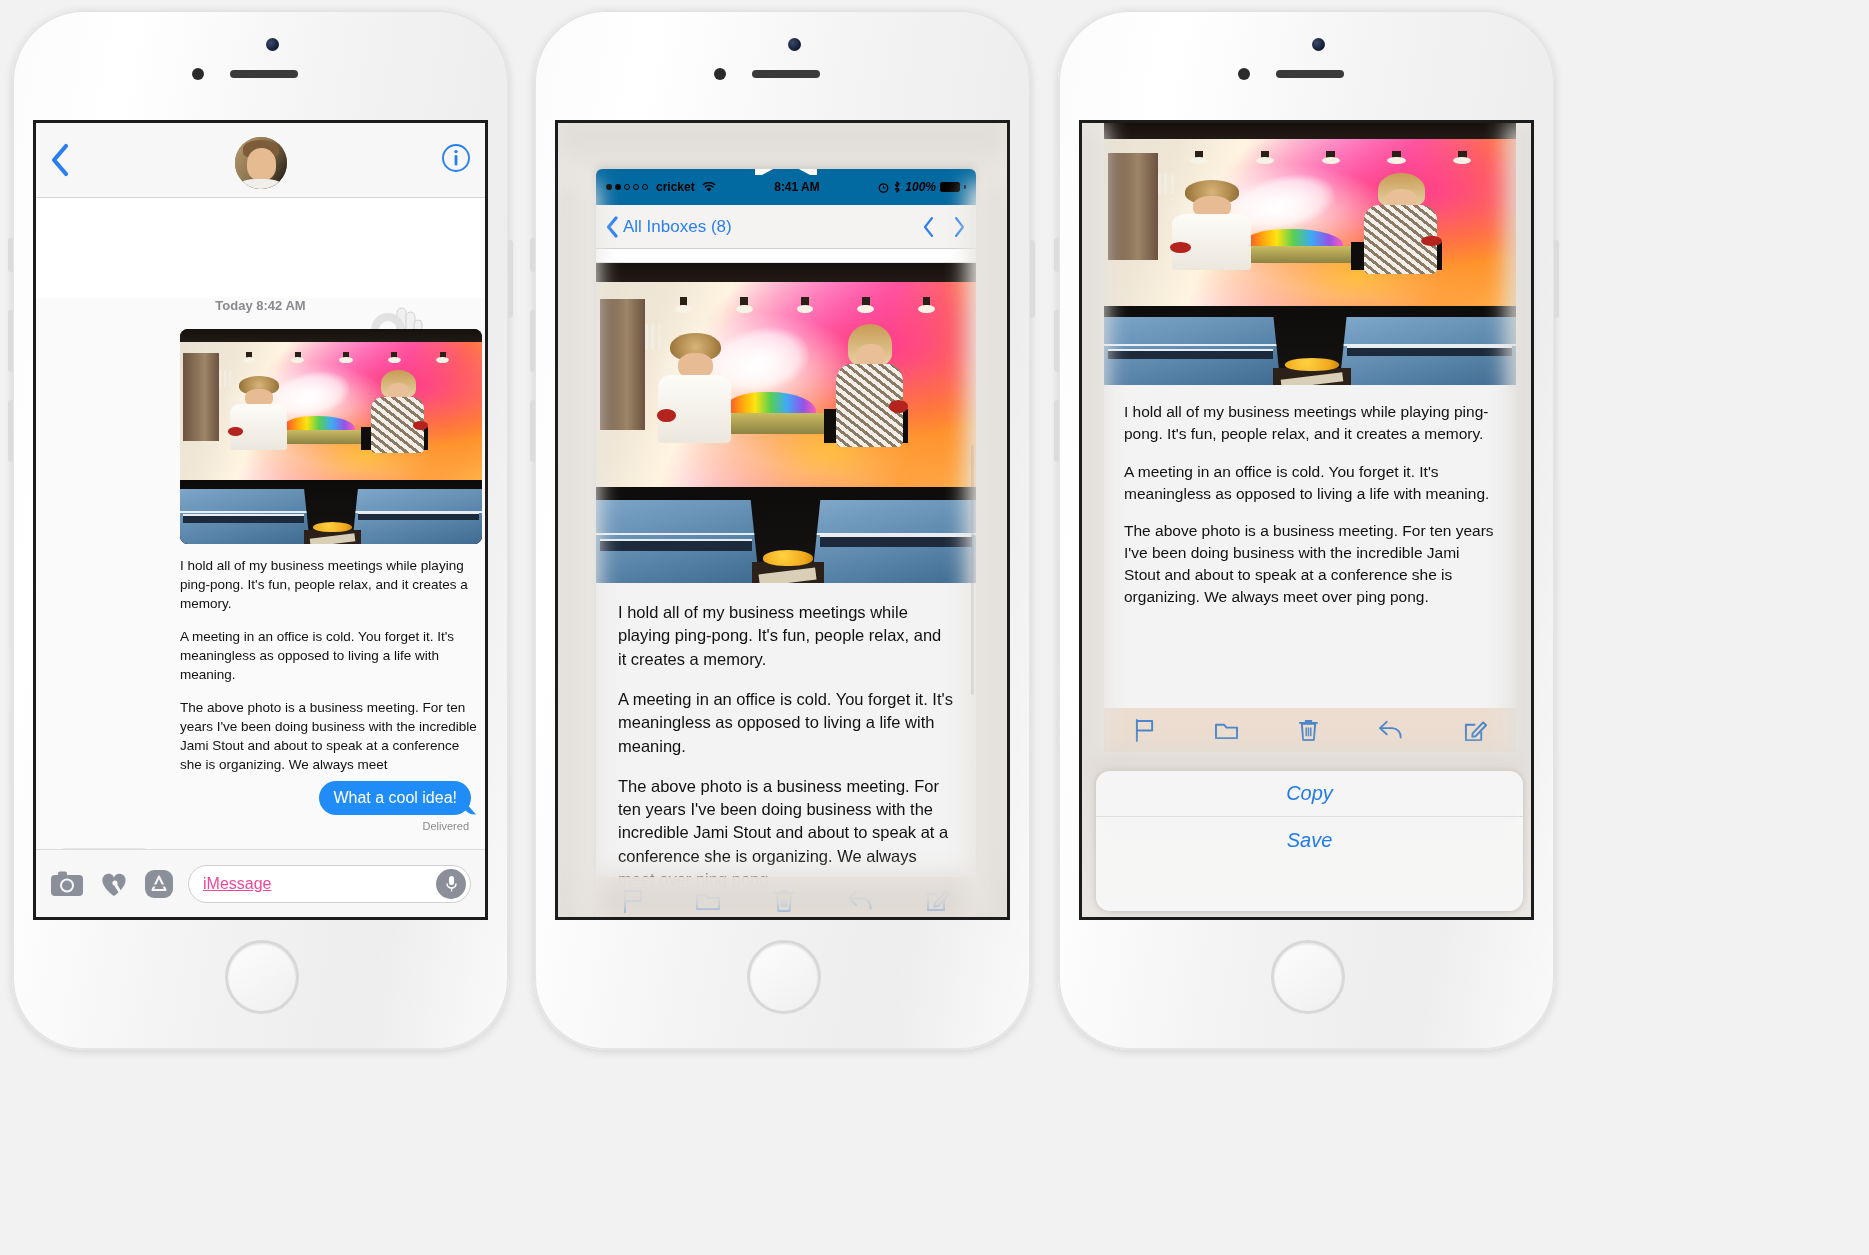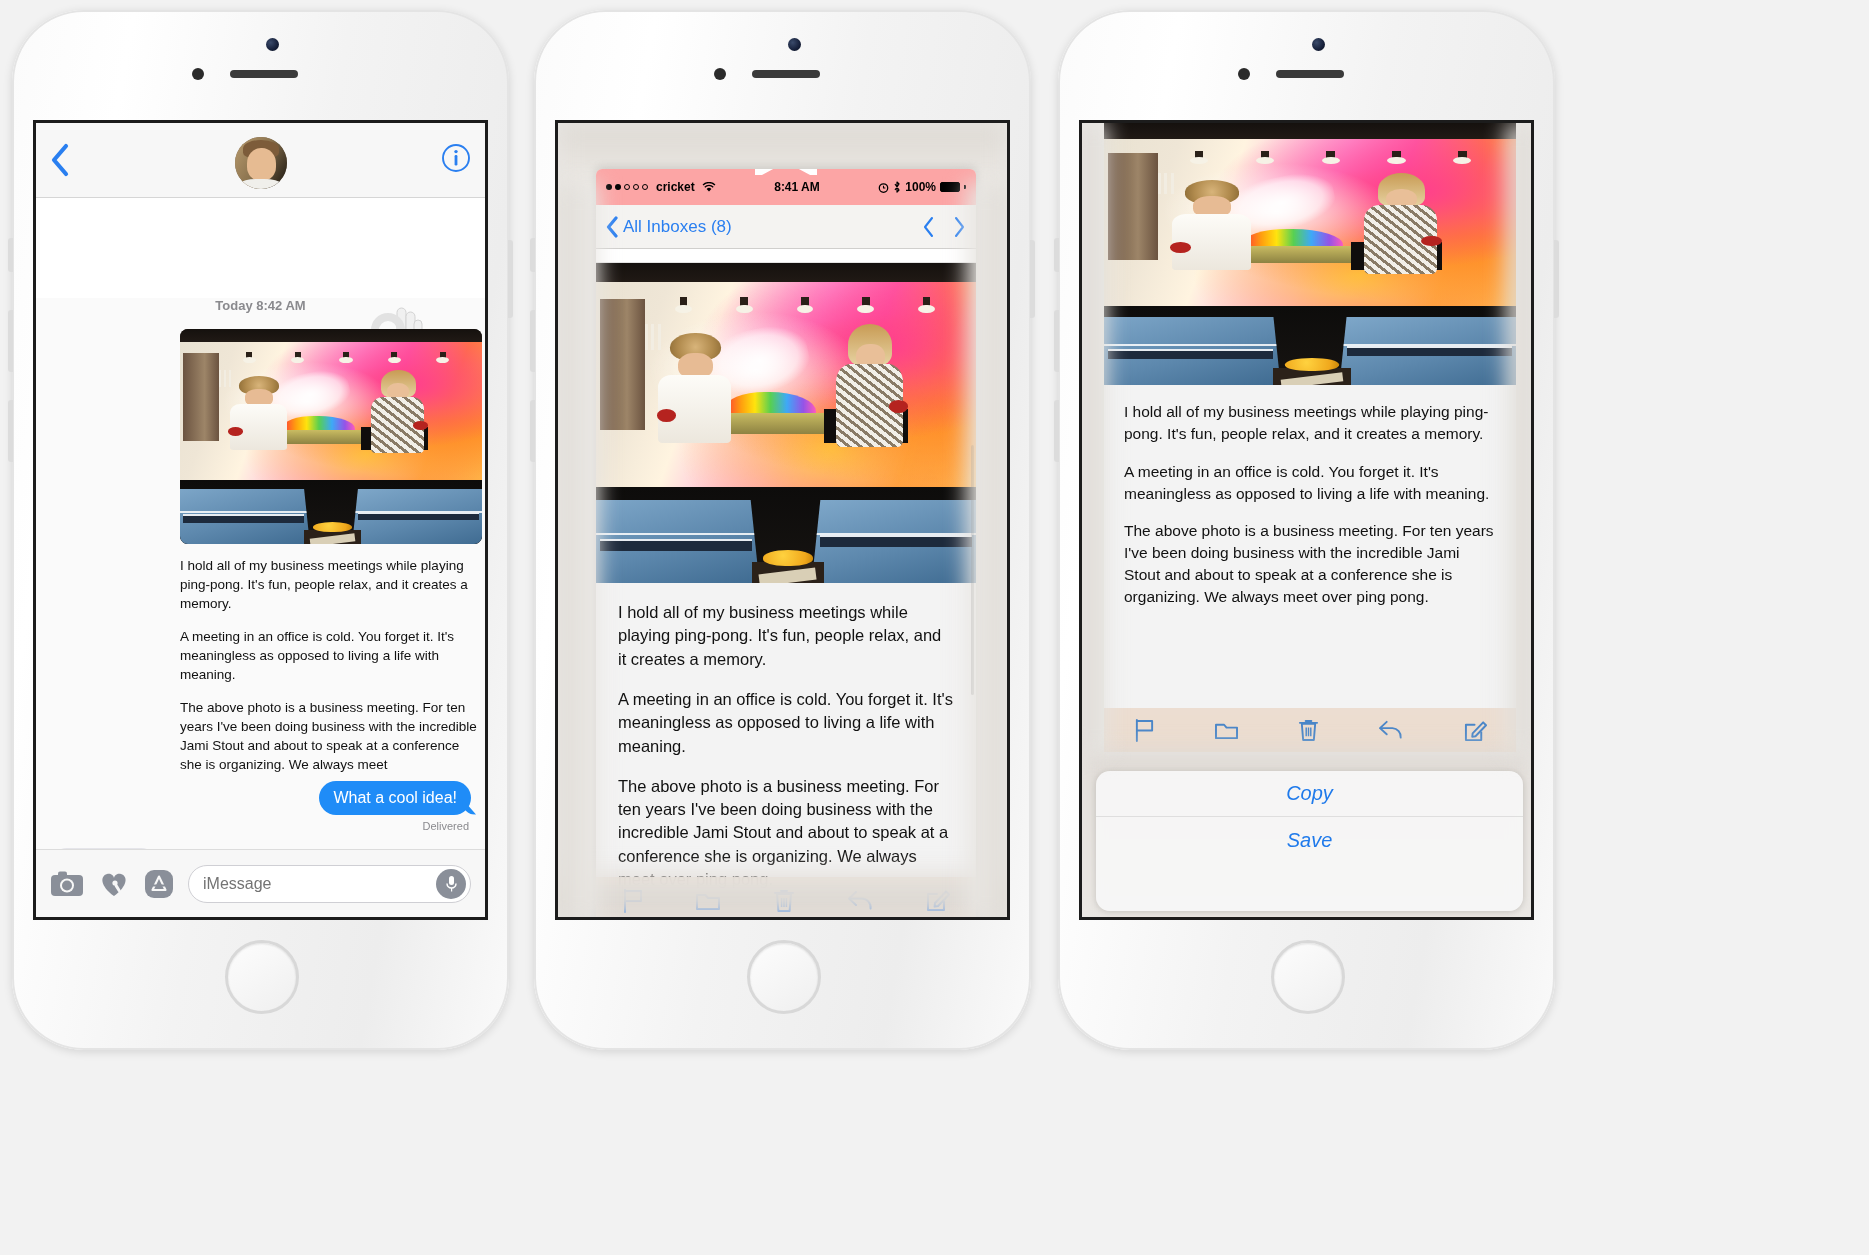--- a/index.html
+++ b/index.html
@@ -326,21 +326,21 @@
           <circle cx="17" cy="13" r="2.6" fill="#f7f7f7"></circle>
           <rect x="18" y="14" width="3" height="9" rx="1.5" fill="#f7f7f7" transform="rotate(-32 19 18)"></rect>
         </svg>
         <svg class="ih" width="30" height="30" viewBox="0 0 30 30">
           <rect x="1" y="1" width="28" height="28" rx="9" fill="#8a8f99"></rect>
           <path d="M15 7.5 L21.5 21 L8.5 21 Z" fill="none" stroke="#f7f7f7" stroke-width="2.1" stroke-linejoin="round"></path>
           <rect x="9" y="15.5" width="12" height="2" fill="#8a8f99"></rect>
         </svg>
         <div style="flex:1; height:38px; border:1px solid #cfcfd4; border-radius:19px; background:#fff;
                     display:flex; align-items:center; justify-content:space-between; padding:0 4px 0 14px;">
-          <span style="color:#737373; font-size:16px;">iMessage</span>
+          <span style="color:#ec4899; font-size:16px;text-decoration:underline;">iMessage</span>
           <span style="width:30px;height:30px;border-radius:50%;background:#8a8f99;display:flex;align-items:center;justify-content:center;">
             <svg class="ih" width="13" height="18" viewBox="0 0 13 18">
               <rect x="4" y="1" width="5" height="9" rx="2.5" fill="#fff"></rect>
               <path d="M2 8.5 a4.5 4.5 0 0 0 9 0" stroke="#fff" stroke-width="1.5" fill="none"></path>
               <rect x="6" y="13" width="1.2" height="3.5" fill="#fff"></rect>
             </svg>
           </span>
         </div>
       </div>
 
@@ -361,36 +361,36 @@
 
       <div style="position:absolute; left:38px; top:46px; width:380px; height:754px; background:#f3f3f3;
                   border-radius:6px 6px 0 0; overflow:hidden; box-shadow:0 -2px 10px rgba(0,0,0,.12);">
 
         <div style="position:absolute; left:50%; top:-16px; transform:translateX(-50%);">
           <svg width="62" height="22" viewBox="0 0 62 22">
             <path d="M3 19 L31 4 L59 19" stroke="#ffffff" stroke-width="9" fill="none" stroke-linecap="round" stroke-linejoin="round"></path>
           </svg>
         </div>
 
-        <div class="statusbar" style="height:23px; font-size:12px; background:#fca5a5; padding:18px 10px;">
+        <div class="statusbar" style="height:23px; font-size:12px; background:#0369a1; padding:18px 10px;">
           <div class="dots">
             <span class="dot" style="width:6px;height:6px;"></span>
             <span class="dot" style="width:6px;height:6px;"></span>
             <span class="dot hollow" style="width:6px;height:6px;"></span>
             <span class="dot hollow" style="width:6px;height:6px;"></span>
             <span class="dot hollow" style="width:6px;height:6px;"></span>
             <span style="margin-left:5px; font-size:12px;">cricket</span>
             <svg class="ih" width="14" height="11" viewBox="0 0 15 12" style="margin-left:4px;">
               <path d="M7.5 10.4 L4.9 7.6 a3.8 3.8 0 0 1 5.2 0 Z" fill="#000"></path>
               <path d="M2.9 5.6 a6.6 6.6 0 0 1 9.2 0" stroke="#000" stroke-width="1.5" fill="none"></path>
               <path d="M1 3.2 a9.4 9.4 0 0 1 13 0" stroke="#000" stroke-width="1.5" fill="none"></path>
             </svg>
           </div>
           <div style="font-size:12px;">8:41 AM</div>
-          <div class="battery" style="gap:4px;">
+          <div class="battery" style="gap:4px;font-style:italic;">
             <svg class="ih" width="11" height="11" viewBox="0 0 12 12">
               <circle cx="6" cy="6.6" r="4.6" stroke="#000" stroke-width="1.4" fill="none"></circle>
               <path d="M6 4.2 V6.6 H8" stroke="#000" stroke-width="1.2" fill="none"></path>
             </svg>
             <svg class="ih" width="8" height="12" viewBox="0 0 8 12">
               <path d="M2 3 L6 9 L4 11 V1 L6 3 L2 9" stroke="#000" stroke-width="1.2" fill="none" stroke-linejoin="round"></path>
             </svg>
             <span style="font-size:12px;">100%</span>
             <span class="battcap" style="width:20px;height:10px;"></span>
             <span class="battnub" style="width:2px;height:4px;"></span>

